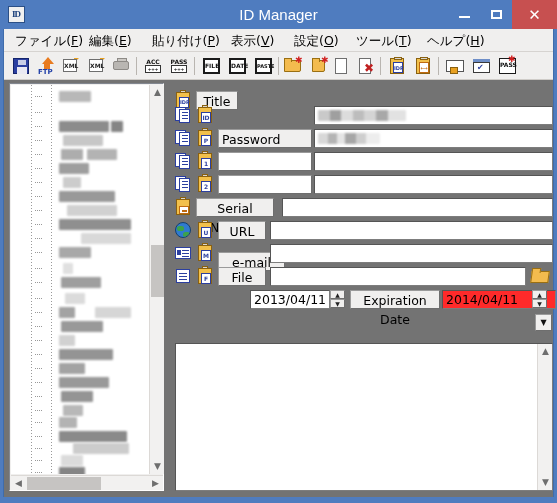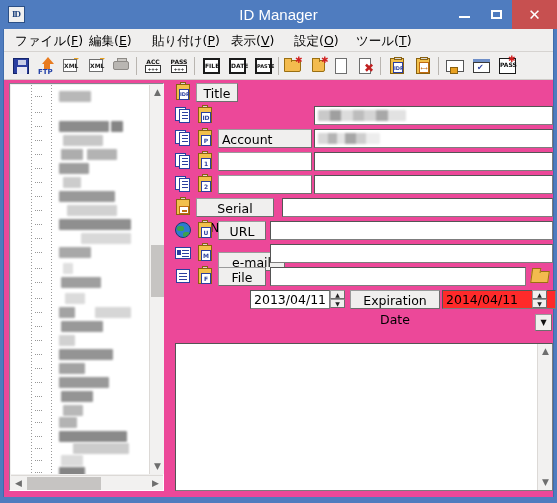--- a/index.html
+++ b/index.html
@@ -43,21 +43,21 @@
   #btn-min .g{position:absolute;left:11px;top:16px;width:11px;height:2px;background:#fff;}
   #btn-max .g{position:absolute;left:11px;top:10px;width:11px;height:9px;border:2px solid #fff;box-sizing:border-box;}
   #btn-close .g{
     position:absolute;left:0;top:0;width:45px;height:29px;color:#fff;
     font-size:15px;line-height:29px;text-align:center;
     font-family:"Liberation Sans",sans-serif;
   }
   
   #client{
     position:absolute;left:3px;top:29px;width:551px;height:468px;
-    background:#ec4899;
+    background:#737373;
     border-left:1px solid #3f6cab;border-right:1px solid #3f6cab;
     box-sizing:border-box;
   }
   #bottom-edge{position:absolute;left:0;top:497px;width:557px;height:6px;background:#4f7cbf;}
 
   
   #menubar{
     position:absolute;left:0;top:0;width:549px;height:23px;
     background:#f0efee;border-bottom:1px solid #d6d3d0;
     box-sizing:border-box;
@@ -236,20 +236,21 @@
 
   <div id="client">
 
     <div id="menubar">
       <div class="menu-item" style="left:6px"><span>ファイル</span>(<u>F</u>)</div>
       <div class="menu-item" style="left:80px"><span>編集</span>(<u>E</u>)</div>
       <div class="menu-item" style="left:143px"><span>貼り付け</span>(<u>P</u>)</div>
       <div class="menu-item" style="left:222px"><span>表示</span>(<u>V</u>)</div>
       <div class="menu-item" style="left:285px"><span>設定</span>(<u>O</u>)</div>
       <div class="menu-item" style="left:347px"><span>ツール</span>(<u>T</u>)</div>
+      <div class="menu-item" style="left:418px"><span>ヘルプ</span>(<u>H</u>)</div>
     </div>
 
     <div id="toolbar">
       <div class="tb" style="left:6px">
           <span class="i-floppy ic"></span>
         </div>
       <div class="tb" style="left:32px">
         <span class="i-up ic"></span>
         <span class="i-upstem ic"></span>
         <span class="i-ftptext ic">FTP</span>
@@ -455,21 +456,21 @@
 
       <div class="hsb" style="left:1px;bottom:0px;width:152px">
         <div class="arrow" style="left:0">◀</div>
         <div class="thumb" id="tree-hthumb" style="left: 16px; width: 74px;"></div>
         <div class="arrow" style="right:0">▶</div>
       </div>
     </div>
 
     <div id="form">
 
-      <div class="row" style="top:0;width:379px">
+      <div class="row" style="top:8px;width:379px">
         <span class="icn" style="left:0;top:0">
           <span class="i-cb"></span>
             <span class="i-cbclip"></span>
           <span class="i-cbtag" style="font-size:5px">IDP</span>
         </span>
         <span class="lbl" style="left:22px;top:0;width:42px">Title</span>
       </div>
 
       <div class="row" style="top:23px;width:379px">
         <span class="icn" style="left:0;top:0">
@@ -493,21 +494,21 @@
           <span class="i-copy"></span>
             <span class="i-copy2">
               <s></s>
             </span>
         </span>
         <span class="icn" style="left:22px;top:0">
           <span class="i-cb"></span>
             <span class="i-cbclip"></span>
           <span class="i-cbtag">P</span>
         </span>
-        <span class="lbl" style="left:44px;top:0;width:94px;text-align:left;padding-left:3px">Account</span>
+        <span class="lbl" style="left:44px;top:0;width:94px;text-align:left;padding-left:3px">Password</span>
         <span class="fld" style="left:140px;top:0;width:239px">
           <span class="redact" id="redact-pwd" style="left: 3px; top: 3px; height: 11px; background: linear-gradient(90deg, rgb(216, 216, 216) 0px, rgb(216, 216, 216) 16%, rgb(180, 180, 180) 16%, rgb(180, 180, 180) 30%, rgb(228, 228, 228) 30%, rgb(228, 228, 228) 44%, rgb(166, 166, 166) 44%, rgb(166, 166, 166) 62%, rgb(206, 206, 206) 62%, rgb(206, 206, 206) 78%, rgb(237, 237, 237) 78%, rgb(237, 237, 237) 100%); width: 62px;"></span>
         </span>
       </div>
 
       <div class="row" style="top:69px;width:379px">
         <span class="icn" style="left:0;top:0">
           <span class="i-copy"></span>
             <span class="i-copy2">
               <s></s>

